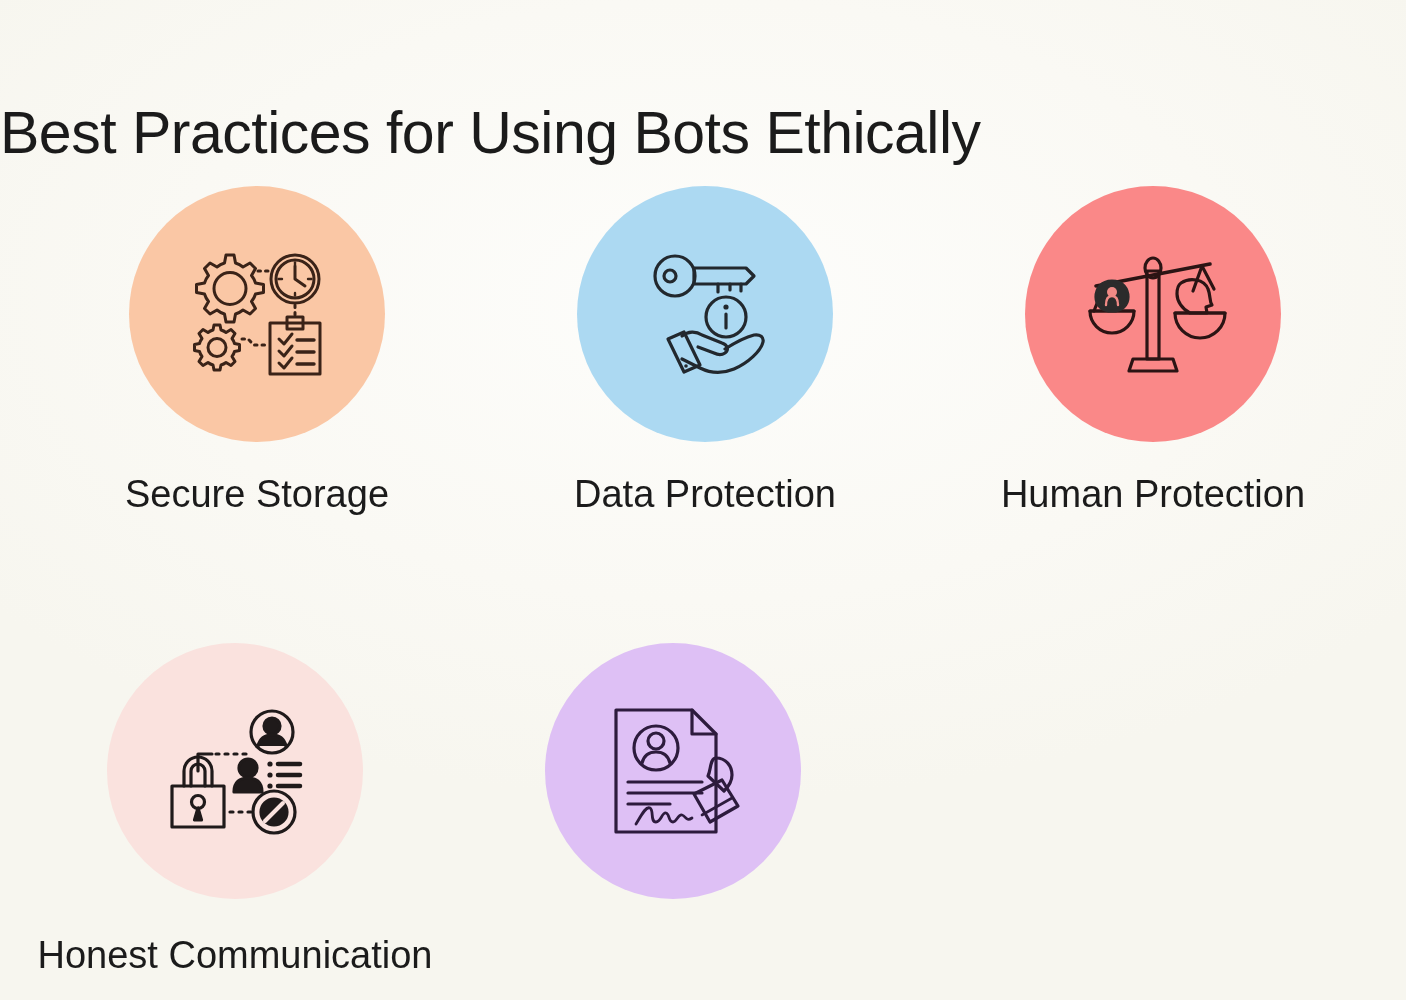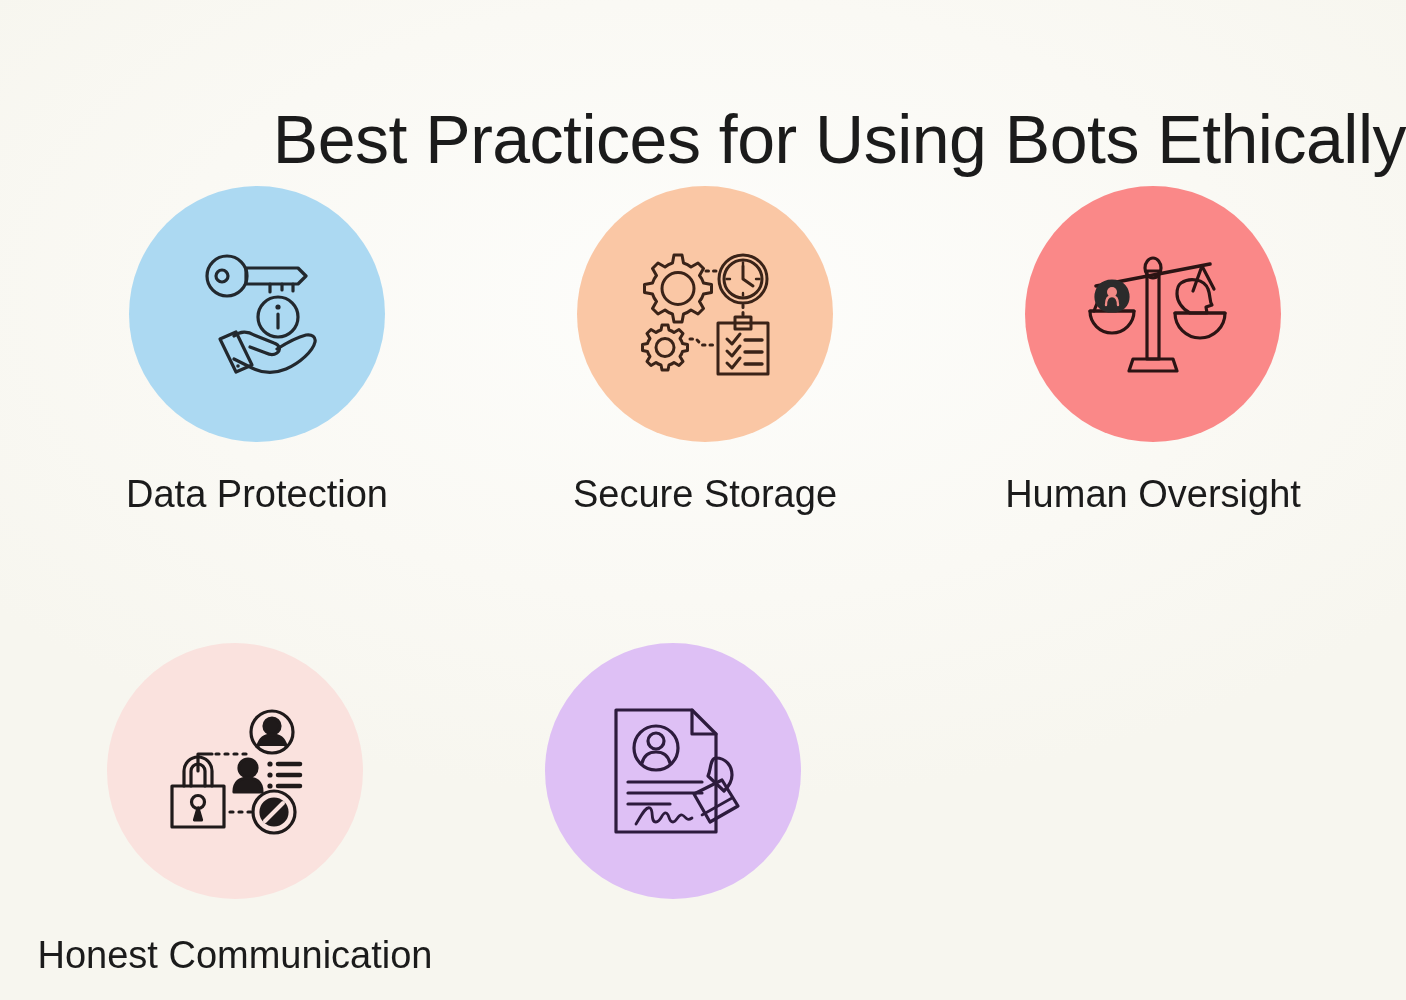--- a/index.html
+++ b/index.html
@@ -21,22 +21,22 @@
     height: 1000px;
     background:
       radial-gradient(ellipse 900px 500px at 50% 30%, #fdfdfb 0%, #faf9f4 60%, #f7f6ef 100%);
     box-sizing: border-box;
   }
   .page-title {
     position: absolute;
     top: 52px;
     left: 0;
     width: 1406px;
-    text-align: right;
-    font-size: 68px;
+    text-align: left;
+    font-size: 59px;
     line-height: 82px;
     font-weight: 400;
     color: #1b1b1b;
     letter-spacing: -0.5px;
     font-family: "Liberation Sans", sans-serif;
   }
   .grid {
     position: absolute;
     top: 186px;
     left: 28px;
@@ -97,50 +97,20 @@
 
 <div class="page">
 
   <h1 class="page-title">Best Practices for Using Bots Ethically</h1>
 
   <div class="grid">
 
     <div class="row row-top">
 
       <div class="cell">
-        <div class="circle" style="background:#acd9f2;">
-          <svg width="150" height="150" viewBox="0 0 150 150" fill="none">
-            <g stroke="#22282e" stroke-width="3.2" fill="none" stroke-linecap="round" stroke-linejoin="round">
-
-              <circle cx="45" cy="37" r="20"></circle>
-              <circle cx="40" cy="37" r="6"></circle>
-
-              <path d="M64 29 L116 29 L124 37 L116 45 L64 45 Z"></path>
-              <path d="M88 45 L88 53"></path>
-              <path d="M100 45 L100 51"></path>
-              <path d="M111 45 L111 52"></path>
-
-              <circle cx="96" cy="78" r="20"></circle>
-              <circle cx="96" cy="68" r="2.6" fill="#22282e" stroke="none"></circle>
-              <path d="M96 75 L96 89"></path>
-
-              <path d="M52 97 C58 92 66 92 72 96 L92 104 C98 106 99 111 95 114
-                       C92 116 88 116 84 114 L68 108"></path>
-              <path d="M95 110 C106 103 116 98 124 96 C130 95 134 98 133 103
-                       C131 112 118 124 104 130 C92 135 80 134 70 129 L52 120"></path>
-
-              <path d="M38 100 L54 93 L70 126 L54 133 Z"></path>
-              <circle cx="56" cy="127" r="1.8" fill="#22282e" stroke="none"></circle>
-            </g>
-          </svg>
-        </div>
-        <div class="cell-label">Data Protection</div>
-      </div>
-
-      <div class="cell">
         <div class="circle" style="background:#fac7a5;">
           <svg width="150" height="150" viewBox="0 0 150 150" fill="none">
             <g stroke="#3a2318" stroke-width="3" fill="none" stroke-linecap="round" stroke-linejoin="round">
 
               <path d="M44 16 L52 16 L53.5 24 A22 22 0 0 1 61 28 L68 24 L73.5 29.5 L69.5 36.5
                        A22 22 0 0 1 73.5 44 L81.5 45.5 L81.5 53.5 L73.5 55
                        A22 22 0 0 1 69.5 62.5 L73.5 69.5 L68 75 L61 71
                        A22 22 0 0 1 53.5 75 L52 83 L44 83 L42.5 75
                        A22 22 0 0 1 35 71 L28 75 L22.5 69.5 L26.5 62.5
                        A22 22 0 0 1 22.5 55 L14.5 53.5 L14.5 45.5 L22.5 44
@@ -178,20 +148,50 @@
               <path d="M76 32 L86 32" stroke-dasharray="2.5 5"></path>
               <path d="M113 66 L113 80" stroke-dasharray="2.5 5"></path>
               <path d="M60 100 L66 100 L72 106 L86 106" stroke-dasharray="2.5 5"></path>
             </g>
           </svg>
         </div>
         <div class="cell-label">Secure Storage</div>
       </div>
 
       <div class="cell">
+        <div class="circle" style="background:#acd9f2;">
+          <svg width="150" height="150" viewBox="0 0 150 150" fill="none">
+            <g stroke="#22282e" stroke-width="3.2" fill="none" stroke-linecap="round" stroke-linejoin="round">
+
+              <circle cx="45" cy="37" r="20"></circle>
+              <circle cx="40" cy="37" r="6"></circle>
+
+              <path d="M64 29 L116 29 L124 37 L116 45 L64 45 Z"></path>
+              <path d="M88 45 L88 53"></path>
+              <path d="M100 45 L100 51"></path>
+              <path d="M111 45 L111 52"></path>
+
+              <circle cx="96" cy="78" r="20"></circle>
+              <circle cx="96" cy="68" r="2.6" fill="#22282e" stroke="none"></circle>
+              <path d="M96 75 L96 89"></path>
+
+              <path d="M52 97 C58 92 66 92 72 96 L92 104 C98 106 99 111 95 114
+                       C92 116 88 116 84 114 L68 108"></path>
+              <path d="M95 110 C106 103 116 98 124 96 C130 95 134 98 133 103
+                       C131 112 118 124 104 130 C92 135 80 134 70 129 L52 120"></path>
+
+              <path d="M38 100 L54 93 L70 126 L54 133 Z"></path>
+              <circle cx="56" cy="127" r="1.8" fill="#22282e" stroke="none"></circle>
+            </g>
+          </svg>
+        </div>
+        <div class="cell-label">Data Protection</div>
+      </div>
+
+      <div class="cell">
         <div class="circle" style="background:#fa8888;">
           <svg width="150" height="150" viewBox="0 0 150 150" fill="none">
             <g stroke="#2b1414" stroke-width="3.2" fill="none" stroke-linecap="round" stroke-linejoin="round">
 
               <path d="M69 32 L81 32 L81 120 L69 120 Z"></path>
 
               <ellipse cx="75" cy="29" rx="8" ry="10"></ellipse>
 
               <path d="M18 47 L132 25" stroke-width="3.6"></path>
 
@@ -210,21 +210,21 @@
               <path d="M124 27 L115 52 M124 27 L136 50"></path>
 
               <path d="M97 74 A25 25 0 0 0 147 74 Z"></path>
               <path d="M97 74 L147 74"></path>
 
               <path d="M103 44 C112 38 126 40 130 50 C133 57 131 62 134 66 L128 68
                        L129 74 L112 74 C104 70 99 62 99 55 C99 50 100 46 103 44 Z"></path>
             </g>
           </svg>
         </div>
-        <div class="cell-label">Human Oversight</div>
+        <div class="cell-label">Human Protection</div>
       </div>
 
     </div>
 
     <div class="row row-bottom">
 
       <div class="cell cell-bottom">
         <div class="circle" style="background:#fae2de;">
           <svg width="150" height="150" viewBox="0 0 150 150" fill="none">
             <g stroke="#1f1a1a" stroke-width="3.2" fill="none" stroke-linecap="round" stroke-linejoin="round">

